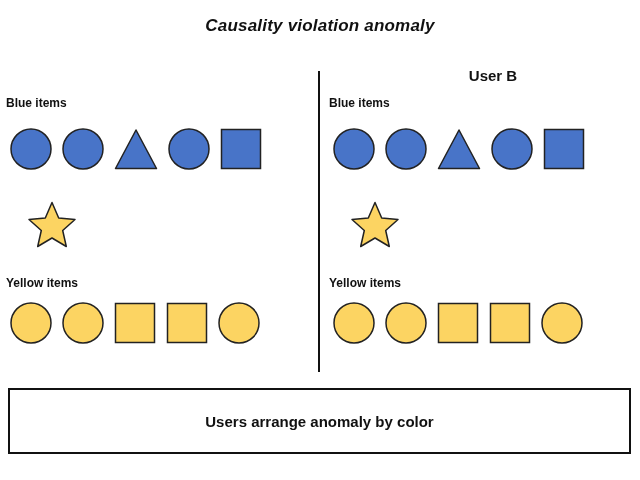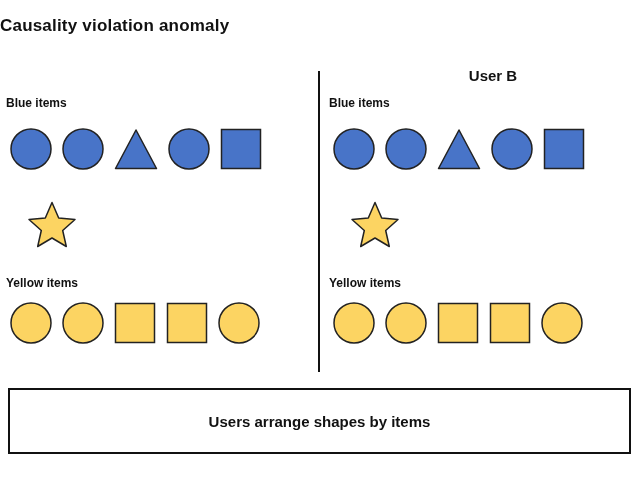--- a/index.html
+++ b/index.html
@@ -14,23 +14,25 @@
     height: 480px;
     background: #ffffff;
     overflow: hidden;
     color: #111111;
   }
   .diagram-title {
     position: absolute;
     top: 16px;
     left: 0;
     width: 640px;
+    text-align: center;
     font-size: 17px;
     font-weight: 700;
     letter-spacing: 0.2px;
+    font-style: italic;
   }
   .divider {
     position: absolute;
     left: 318px;
     top: 71px;
     width: 2px;
     height: 301px;
     background: #111111;
   }
   .panel {
@@ -224,16 +226,16 @@
         </span>
         <span>
           <svg class="shape" width="42" height="42" viewBox="0 0 42 42">
       <circle cx="21" cy="21" r="20" fill="#FCD462" stroke="#222222" stroke-width="1.5"></circle>
           </svg>
         </span>
       </div>
   </div>
 
   <div class="caption-box">
-    <div class="caption-text">Users arrange shapes by items</div>
+    <div class="caption-text">Users arrange anomaly by color</div>
   </div>
 
 </div>
 
 </body></html>

